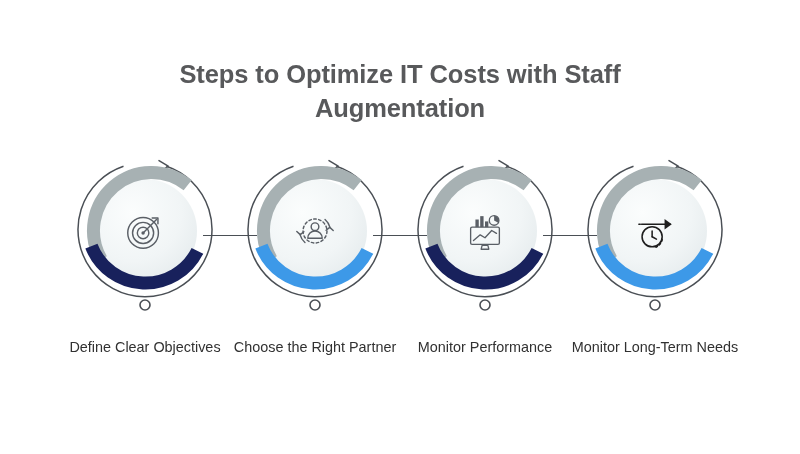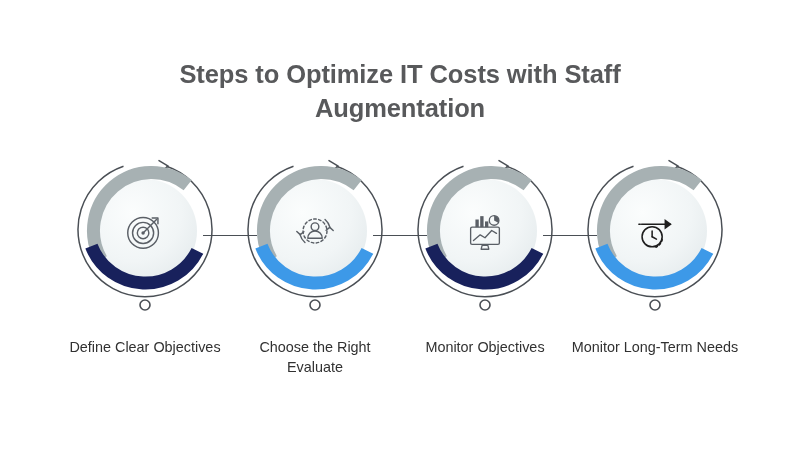--- a/index.html
+++ b/index.html
@@ -179,21 +179,21 @@
             <circle cx="24" cy="24" r="12.5" stroke-dasharray="2.6 2.6"></circle>
             <circle cx="24" cy="19.5" r="4"></circle>
             <path d="M16.5 31.5 a7.5 7.5 0 0 1 15 0 Z"></path>
             <path d="M8.5 28 A16 16 0 0 0 13.5 36"></path>
             <path d="M5 24.5 L8.6 27.8 L12.4 24.8"></path>
             <path d="M39.5 20 A16 16 0 0 0 34.5 12"></path>
             <path d="M43 23.5 L39.4 20.2 L35.6 23.2"></path>
           </svg>
         </div>
       </div>
-      <div class="caption">Choose the Right Evaluate</div>
+      <div class="caption">Choose the Right Partner</div>
     </div>
 
     <div class="step">
       <div class="connector"></div>
       <div class="node">
         <svg viewBox="0 0 148 156">
           <defs>
             <radialGradient id="innerGrad3" cx="38%" cy="32%" r="78%">
               <stop offset="0%" stop-color="#fbfdfd"></stop>
               <stop offset="60%" stop-color="#f1f5f6"></stop>
@@ -213,21 +213,21 @@
             <path d="M12 34 L19 28 L24 31 L31 23.5 L36 26.5"></path>
             <path d="M21 39 L27 39 L28 43 L20 43 Z"></path>
             <rect x="14" y="12" width="3.5" height="8" fill="#5a5f66" stroke="none"></rect>
             <rect x="19" y="8.5" width="3.5" height="11.5" fill="#5a5f66" stroke="none"></rect>
             <rect x="24" y="14" width="3.5" height="6" fill="#5a5f66" stroke="none"></rect>
             <circle cx="33.5" cy="13" r="5"></circle>
             <path d="M33.5 13 L33.5 8 A5 5 0 0 1 37.8 15.5 Z" fill="#5a5f66" stroke="none"></path>
           </svg>
         </div>
       </div>
-      <div class="caption">Monitor Objectives</div>
+      <div class="caption">Monitor Performance</div>
     </div>
 
     <div class="step">
       <div class="connector"></div>
       <div class="node">
         <svg viewBox="0 0 148 156">
           <defs>
             <radialGradient id="innerGrad4" cx="38%" cy="32%" r="78%">
               <stop offset="0%" stop-color="#fbfdfd"></stop>
               <stop offset="60%" stop-color="#f1f5f6"></stop>

